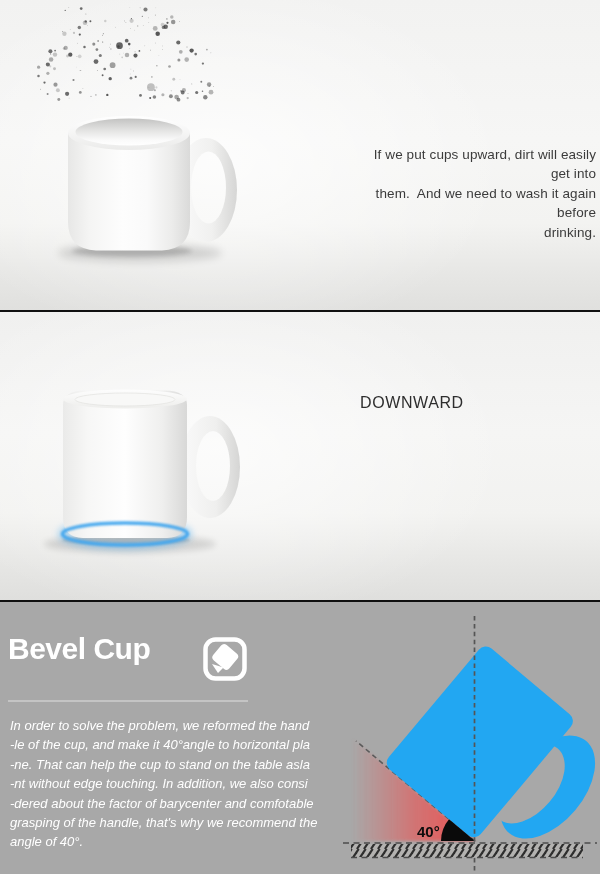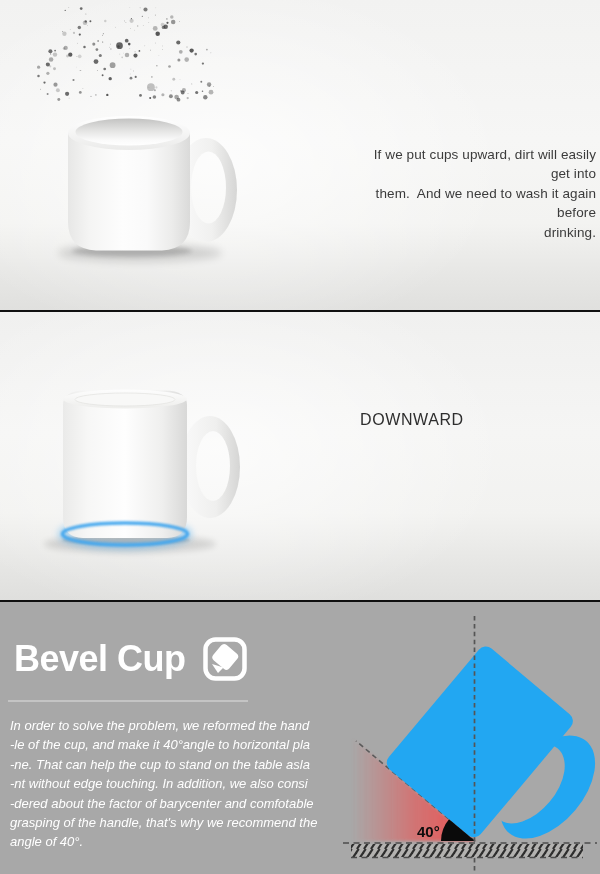--- a/index.html
+++ b/index.html
@@ -12,21 +12,21 @@
     linear-gradient(180deg,#f2f2f1 0%,#f6f6f5 45%,#f3f3f1 72%,#e7e7e5 88%,#e0e0de 100%);}
   .photo2{height:288px;background:
     radial-gradient(ellipse 420px 250px at 36% 48%, rgba(255,255,255,.7), rgba(255,255,255,0) 70%),
     linear-gradient(180deg,#f0f0ef 0%,#f5f5f4 42%,#f2f2f0 70%,#e6e6e4 88%,#dfdfdd 100%);}
   .dark{height:272px;background:var(--panel-gray,#a8a8a8);}
   .scene{position:absolute;left:0;top:0;pointer-events:none;}
   .caption{position:absolute;width:236px;}
   .caption h2{margin:0;font-size:16px;font-weight:400;letter-spacing:.6px;color:#2e2e2e;}
   .caption p{margin:23px 0 0 12px;font-size:13.5px;line-height:19.4px;letter-spacing:.1px;
     color:var(--caption-text,#3b3b3b);white-space:pre-wrap;text-align:right;}
-  .brand-title{position:absolute;left:8px;top:30px;margin:6px;font-size:36px;font-weight:700;
+  .brand-title{position:absolute;left:8px;top:30px;margin:0;font-size:30px;font-weight:700;
     letter-spacing:-.5px;color:var(--light-text,#fff);}
   .logo{position:absolute;left:202px;top:34px;}
   .rule{position:absolute;left:8px;top:98px;width:240px;height:2px;background:#c9c9c9;opacity:.85;}
   .desc{position:absolute;left:10px;top:114px;width:312px;margin:0;font-size:13px;line-height:19.4px;
     color:var(--light-text,#fff);white-space:pre-wrap;font-style:italic;}
   .diagram{position:absolute;left:0;top:0;}
 </style>
 </head>
 <body>
 
@@ -277,21 +277,21 @@
       </defs>
       <ellipse cx="130" cy="232" rx="86" ry="9" fill="#000" opacity=".12" filter="url(#g2b3)"></ellipse>
       <ellipse cx="126" cy="228" rx="64" ry="5" fill="#000" opacity=".13" filter="url(#g2b1)"></ellipse>
       <ellipse cx="125" cy="222" rx="63" ry="11.5" fill="none" style="stroke:var(--glow-blue,#45a7ee)" stroke-width="9" opacity=".35" filter="url(#g2b3)"></ellipse>
       <ellipse cx="210" cy="155" rx="30" ry="51" fill="url(#g2h)" mask="url(#g2hole)"></ellipse>
       <path d="M63,93 Q63,79 85,78.5 L165,78.5 Q187,79 187,93 L187,205 Q187,225.5 167,226 L83,226 Q63,225.5 63,205 Z" fill="url(#g2body)"></path>
       <ellipse cx="125" cy="87" rx="62" ry="9.5" fill="url(#g2face)"></ellipse>
       <ellipse cx="125" cy="87.5" rx="50" ry="6.5" fill="#f8f8f7" stroke="#e4e4e2" stroke-width=".8"></ellipse>
       <ellipse cx="125" cy="222" rx="62.5" ry="11" fill="none" style="stroke:var(--glow-blue,#45a7ee)" stroke-width="3.5" opacity=".95" filter="url(#g2b1)"></ellipse>
     </svg>
-    <div class="caption" style="left:360px;top:99px">
+    <div class="caption" style="left:360px;top:82px">
       <h2>DOWNWARD</h2>
     </div>
   </section>
 
   <section class="panel dark">
     <h1 class="brand-title">Bevel Cup</h1>
     <svg class="logo" width="46" height="46" viewBox="0 0 46 46">
       <rect x="3.5" y="3.5" width="39" height="39" rx="10" fill="none" stroke="#fff" stroke-width="4.5"></rect>
       <g transform="rotate(40 23 22)">
         <rect x="12" y="11" width="21" height="20" rx="4" fill="#fff"></rect>

